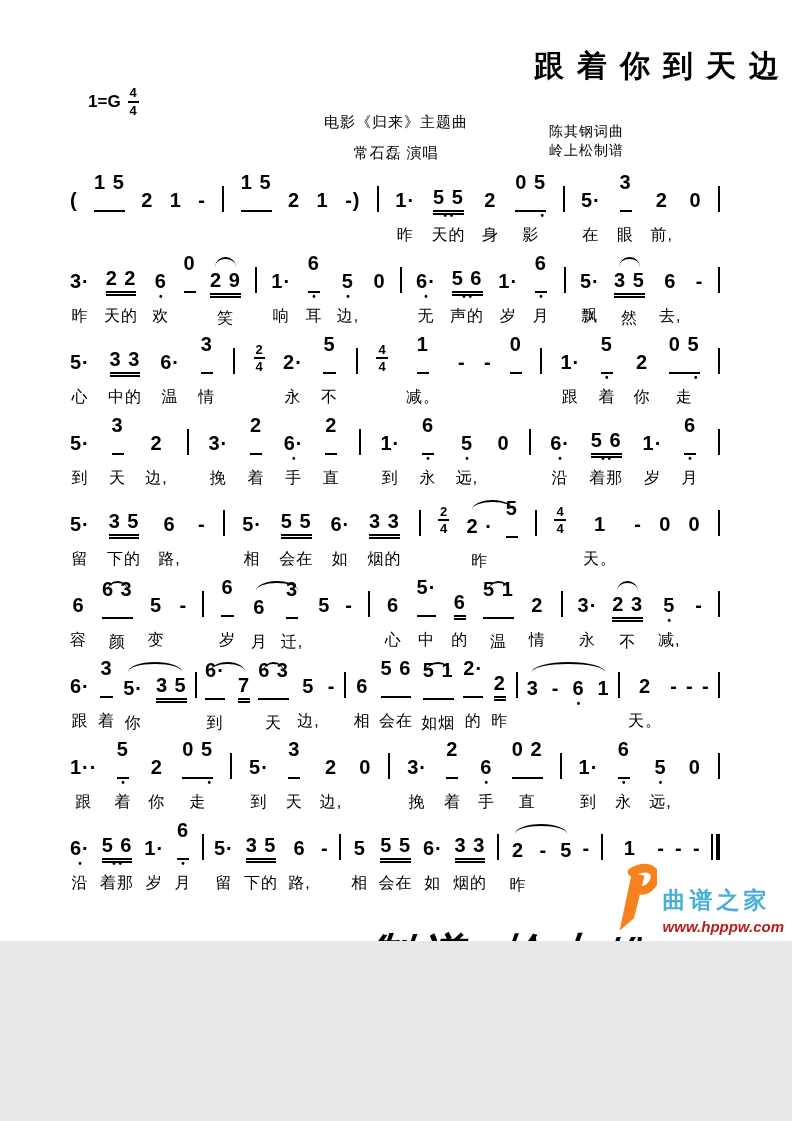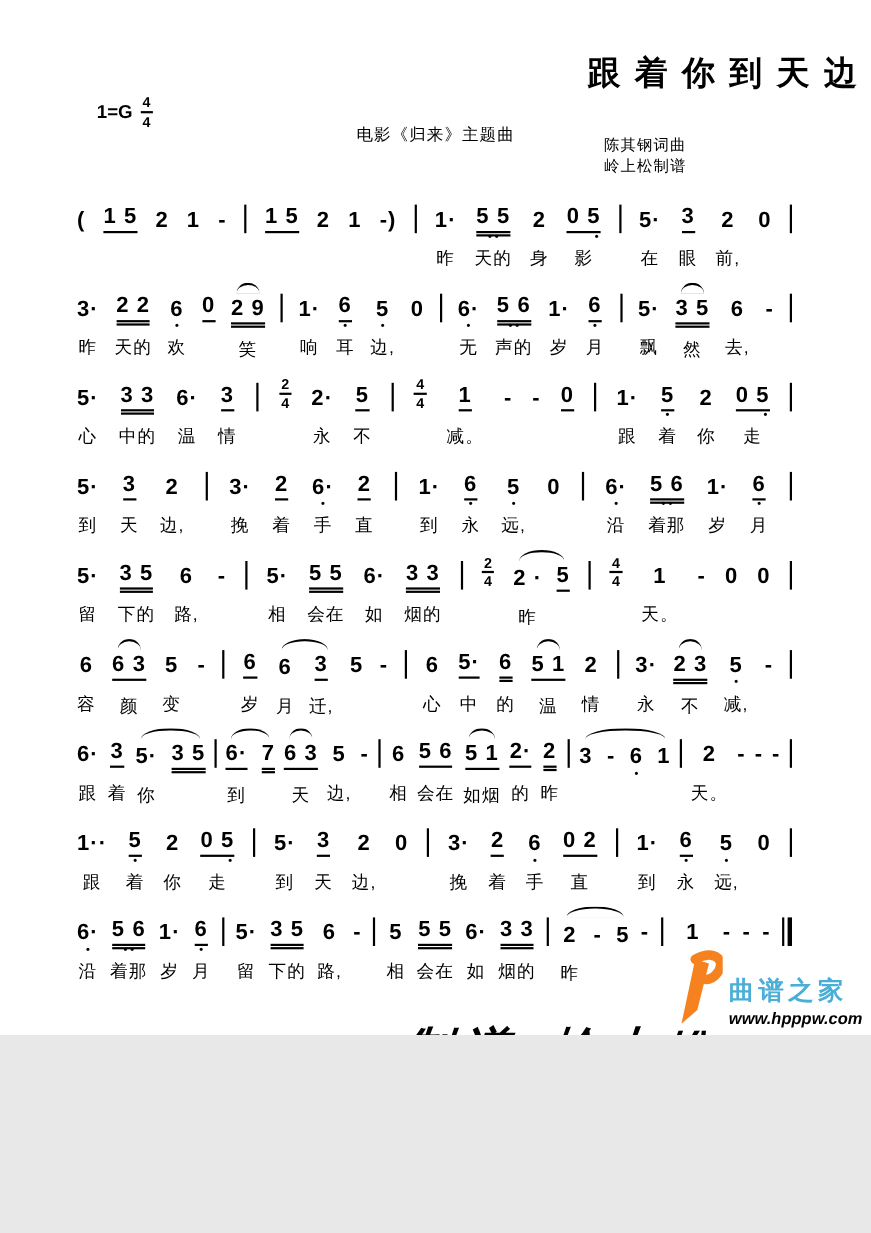--- a/index.html
+++ b/index.html
@@ -22,21 +22,21 @@
   .score{position:absolute;left:70px;top:174px;width:650px;}
   .mline{display:flex;justify-content:space-between;align-items:flex-start;height:81px;}
   .tok{display:flex;flex-direction:column;align-items:center;padding-top:12px;}
   .grouprow .tok{padding-top:0;}
   .slurgroup{display:flex;flex-direction:column;padding-top:0;}
   .slurarc{height:8px;margin:2px 5px 2px 5px;border-top:2px solid #000;
            border-top-left-radius:50% 100%;border-top-right-radius:50% 100%;}
   .grouprow{display:flex;gap:13px;}
   .noterow{height:26px;display:flex;align-items:flex-end;}
   .note{font-size:20px;font-weight:bold;line-height:23px;white-space:pre;letter-spacing:1px;}
-  .u1{border-bottom:2px solid #000;padding-bottom:1px;}
+  .u1{border-bottom:2px solid #000;padding-bottom:16px;}
   .u2{border-bottom:2px solid #000;padding-bottom:1px;position:relative;}
   .u2::after{content:"";position:absolute;left:0;right:0;bottom:-5px;height:2px;background:#000;}
   .barline{width:2px;height:26px;background:#000;}
   .barline.thick{width:4px;margin-left:3px;}
   .odrow{height:9px;font-size:10px;line-height:8px;width:100%;text-align:center;font-weight:bold;white-space:pre;}
   .odrow.odp-r{text-align:right;padding-right:4px;}
   .lyrow{height:20px;margin-top:4px;font-size:16px;white-space:nowrap;letter-spacing:1px;}
 
   
   .signature{position:absolute;left:230px;top:926px;width:560px;text-align:center;
@@ -56,20 +56,21 @@
   <div class="keysig">
     <span>1=G</span>
     <span class="frac">
       <span class="fn">4</span>
       <span class="fd">4</span>
     </span>
   </div>
 
   <div class="title">跟着你到天边</div>
   <div class="subtitle">电影《归来》主题曲</div>
+  <div class="performer">常石磊 演唱</div>
 
   <div class="credits">
     <div>陈其钢词曲</div>
     <div>岭上松制谱</div>
   </div>
 
   <div class="score">
       <div class="mline">
         <div class="tok">
           <div class="noterow">
@@ -1536,17 +1537,17 @@
   <div class="signature">制谱:岭上松</div>
   <div class="dateline">2020年5月26日源于歌唱艺苑</div>
 
   <div class="logo">
     <svg width="50" height="72" viewBox="0 0 52 74">
       <path d="M13 70 L26 9 L39 13 L28 57 Z" fill="#f5821f"></path>
       <path d="M26 9 C 44 -2 57 11 46 23 C 40 30 33 29 28 25" fill="none" stroke="#f5821f" stroke-width="9" stroke-linecap="round"></path>
     </svg>
     <div class="logo-text">
       <div class="logo-site" style="color: rgb(74, 174, 214);">曲谱之家</div>
-      <div class="logo-url" style="color: #000000;">www.hpppw.com</div>
+      <div class="logo-url" style="color: #b91c1c;">www.hpppw.com</div>
     </div>
   </div>
 
 </div>
 
 </body></html>

